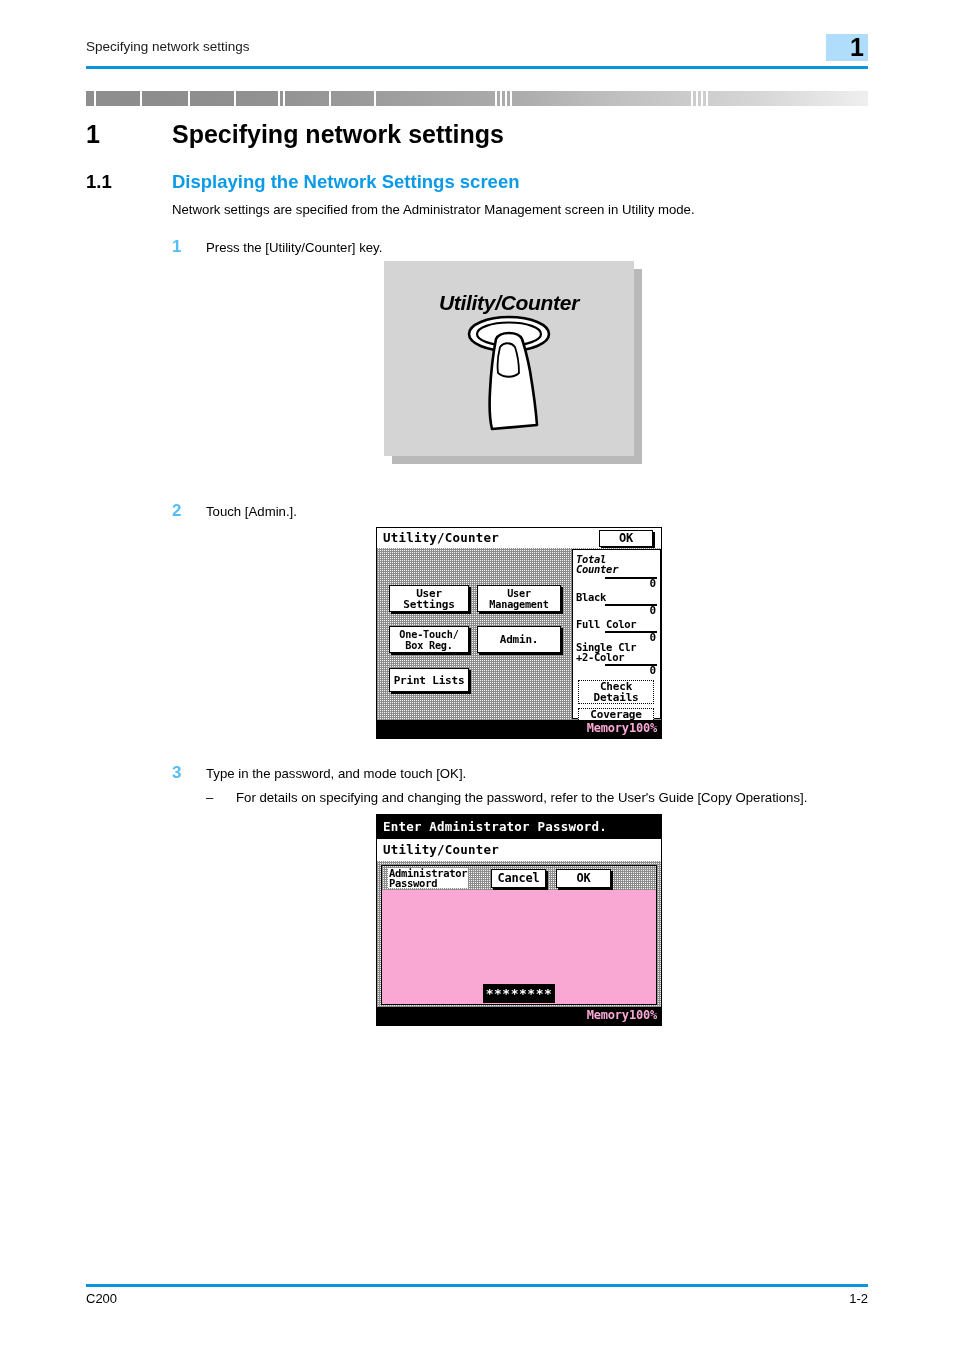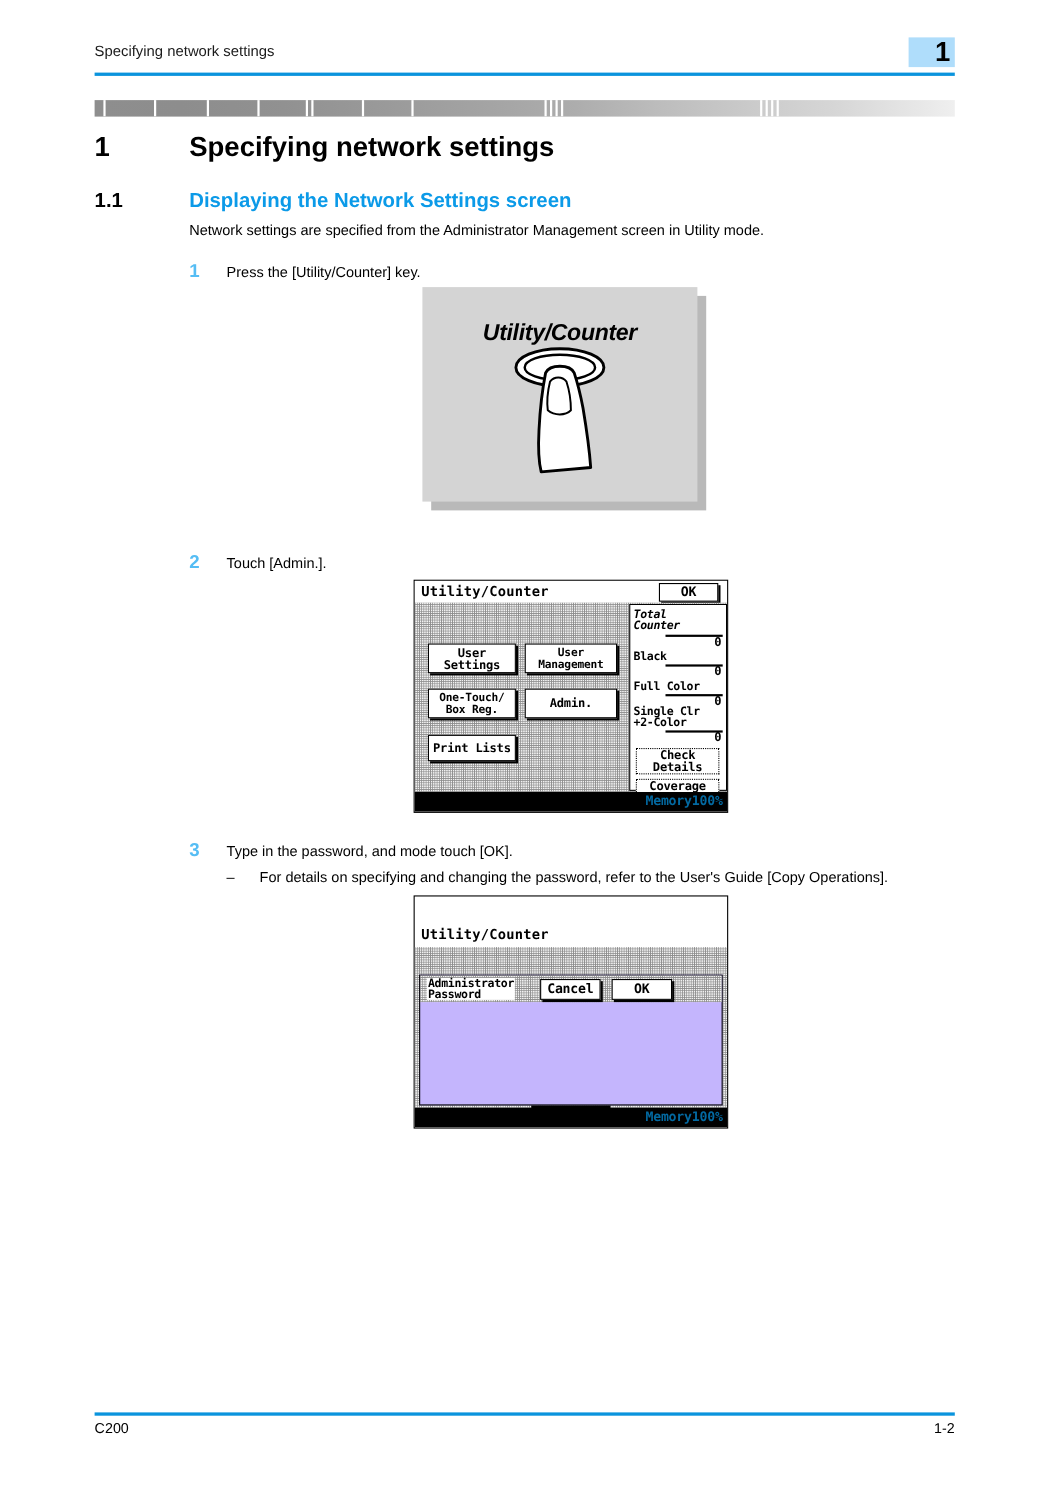--- a/index.html
+++ b/index.html
@@ -274,21 +274,21 @@
     width: 100%;
     height: 18px;
     background: #000000;
   }
   .lcd-memory {
     position: absolute;
     right: 4px;
     top: 1px;
     font-size: 12px;
     font-weight: bold;
-    color: #0369a1;
+    color: #f9a8d4;
     letter-spacing: -0.2px;
     white-space: nowrap;
   }
   .lcd-btn {
     position: absolute;
     background: #ffffff;
     border: 1.5px solid #000000;
     box-sizing: border-box;
     box-shadow: 2px 2px 0 0 #000000;
     display: flex;
@@ -380,24 +380,23 @@
       repeating-linear-gradient(0deg,#8d8d8d 0 1px, transparent 1px 2px),
       repeating-linear-gradient(90deg,#8d8d8d 0 1px, transparent 1px 2px);
     background-size: 2px 2px;
   }
   .pw-dialog {
     position: absolute;
     left: 4px;
     top: 50px;
     right: 4px;
     bottom: 20px;
-    background: #c4b5fd;
+    background: #f9a8d4;
     border: 1.5px solid #000000;
     box-sizing: border-box;
-    margin-top: 21px;
   }
   .pw-dialog-head {
     position: absolute;
     left: 0; top: 0; right: 0;
     height: 24px;
     background-color: #f2f2f2;
     background-image:
       repeating-linear-gradient(0deg,#8d8d8d 0 1px, transparent 1px 2px),
       repeating-linear-gradient(90deg,#8d8d8d 0 1px, transparent 1px 2px);
     background-size: 2px 2px;
@@ -584,20 +583,23 @@
 <div class="step" style="top:762px;">
   <div class="step-num">3</div>
   <div class="step-text">Type in the password, and mode touch [OK].</div>
   <div class="step-sub">
     <span class="dash">–</span><span>For details on specifying and changing the password, refer to the User's Guide [Copy Operations].</span>
   </div>
 </div>
 
 <div class="lcd" id="lcd-password">
 
+  <div class="pw-banner">
+    <div class="pw-banner-text">Enter Administrator Password.</div>
+  </div>
 
   <div class="pw-subtitle">Utility/Counter</div>
 
   <div class="pw-dither"></div>
 
   <div class="pw-dialog">
     <div class="pw-dialog-head">
       <div class="pw-dialog-label">Administrator
 Password</div>
     </div>

